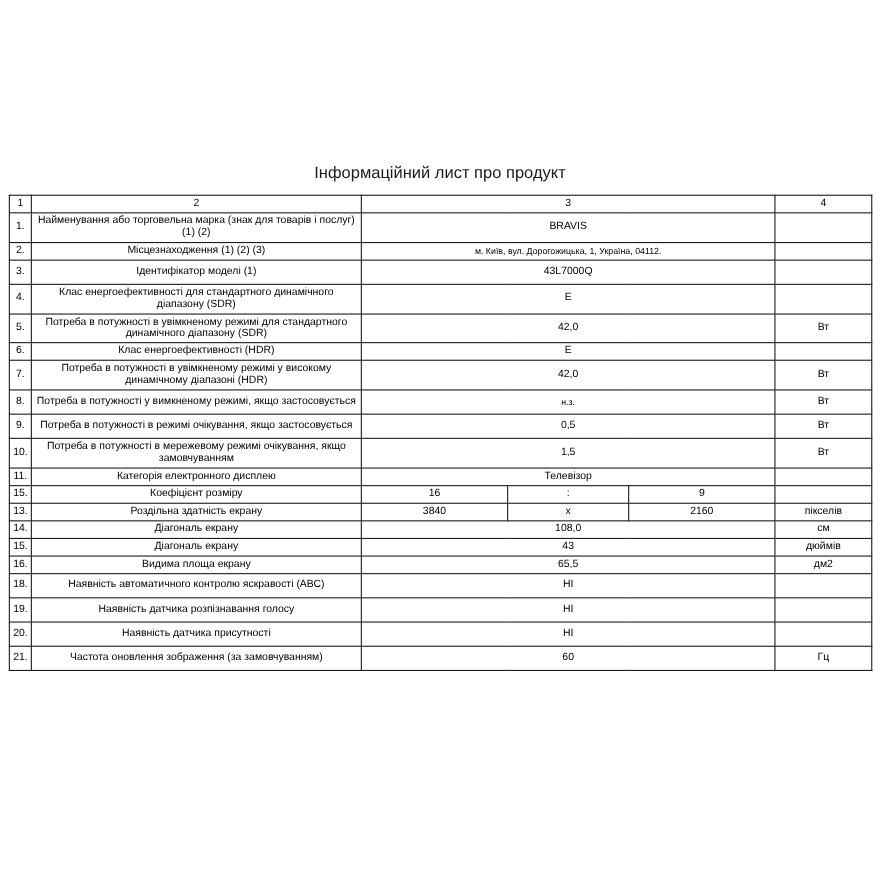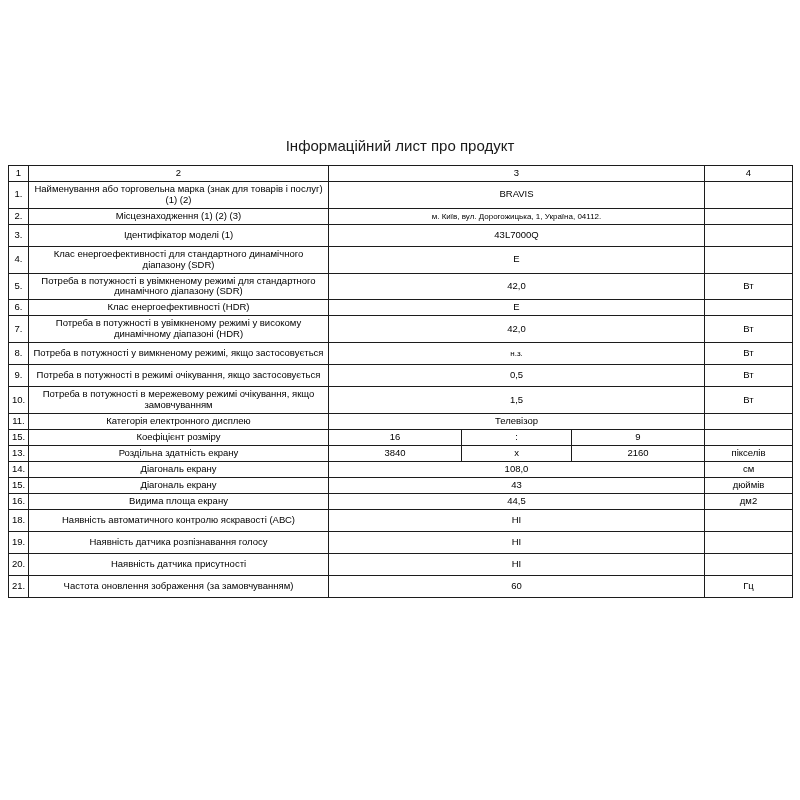--- a/index.html
+++ b/index.html
@@ -11,21 +11,21 @@
     width: 800px;
     height: 800px;
     font-family: "Liberation Sans", sans-serif;
     color: #000000;
     position: relative;
     overflow: hidden;
   }
   .page {
     position: absolute;
     left: 0;
-    top: 0;
+    top: 12px;
     width: 800px;
     height: 652px;
   }
   .doc-title {
     position: absolute;
     left: 0;
     top: 137px;
     width: 800px;
     text-align: center;
     font-size: 15px;
@@ -203,21 +203,21 @@
       <tr class="tall-1">
         <td class="rownum">15.</td>
         <td class="param-cell">Діагональ екрану</td>
         <td class="value-cell" colspan="3">43</td>
         <td>дюймів</td>
       </tr>
 
       <tr class="tall-1">
         <td class="rownum">16.</td>
         <td class="param-cell">Видима площа екрану</td>
-        <td class="value-cell" colspan="3">44,5</td>
+        <td class="value-cell" colspan="3">65,5</td>
         <td>дм2</td>
       </tr>
 
 
       <tr class="tall-2">
         <td class="rownum">18.</td>
         <td class="param-cell">Наявність автоматичного контролю яскравості (АВС)</td>
         <td class="value-cell" colspan="3">НІ</td>
         <td></td>
       </tr>

